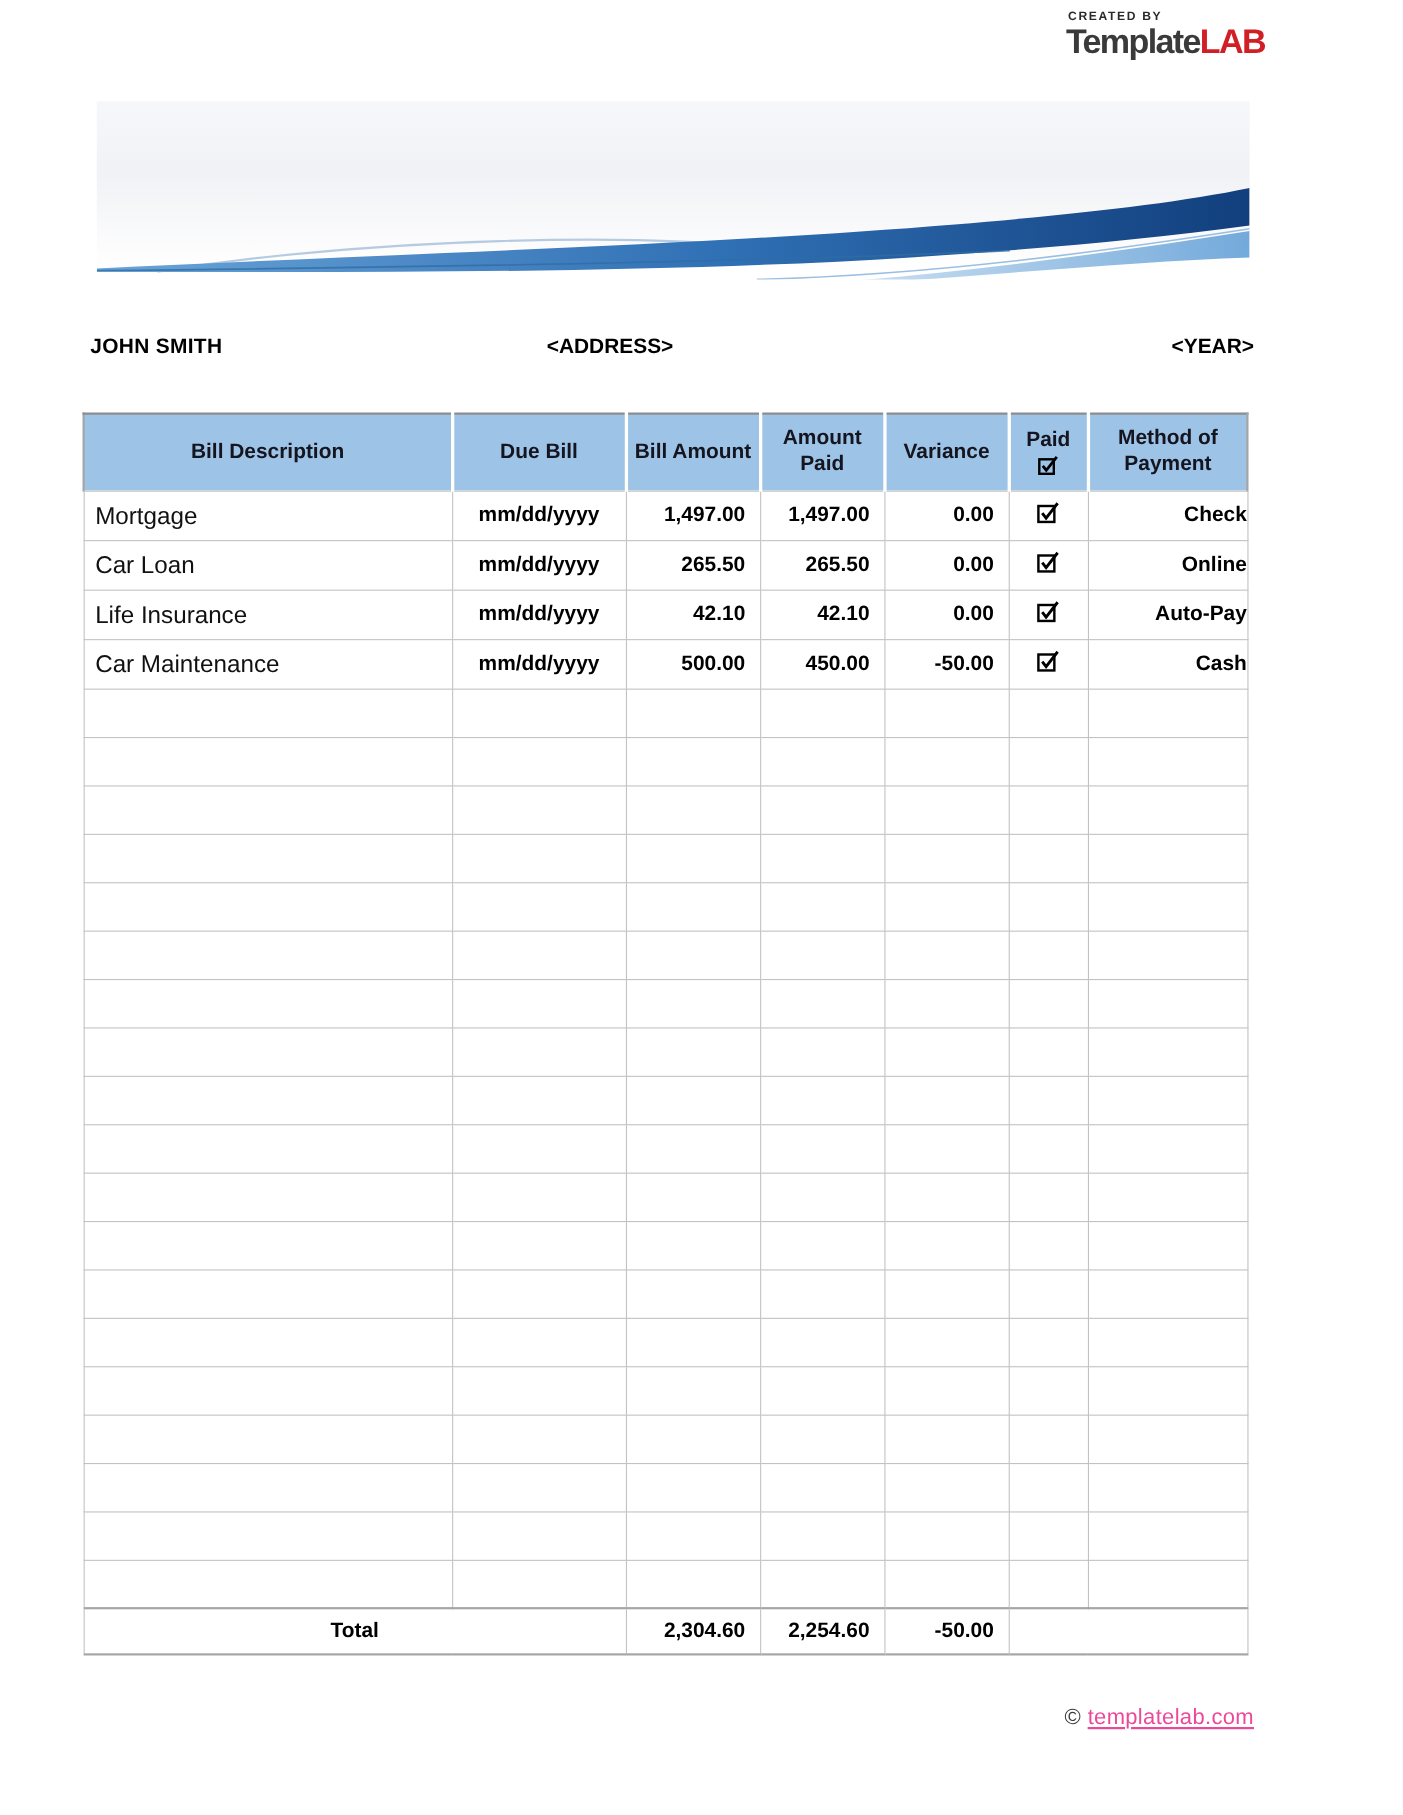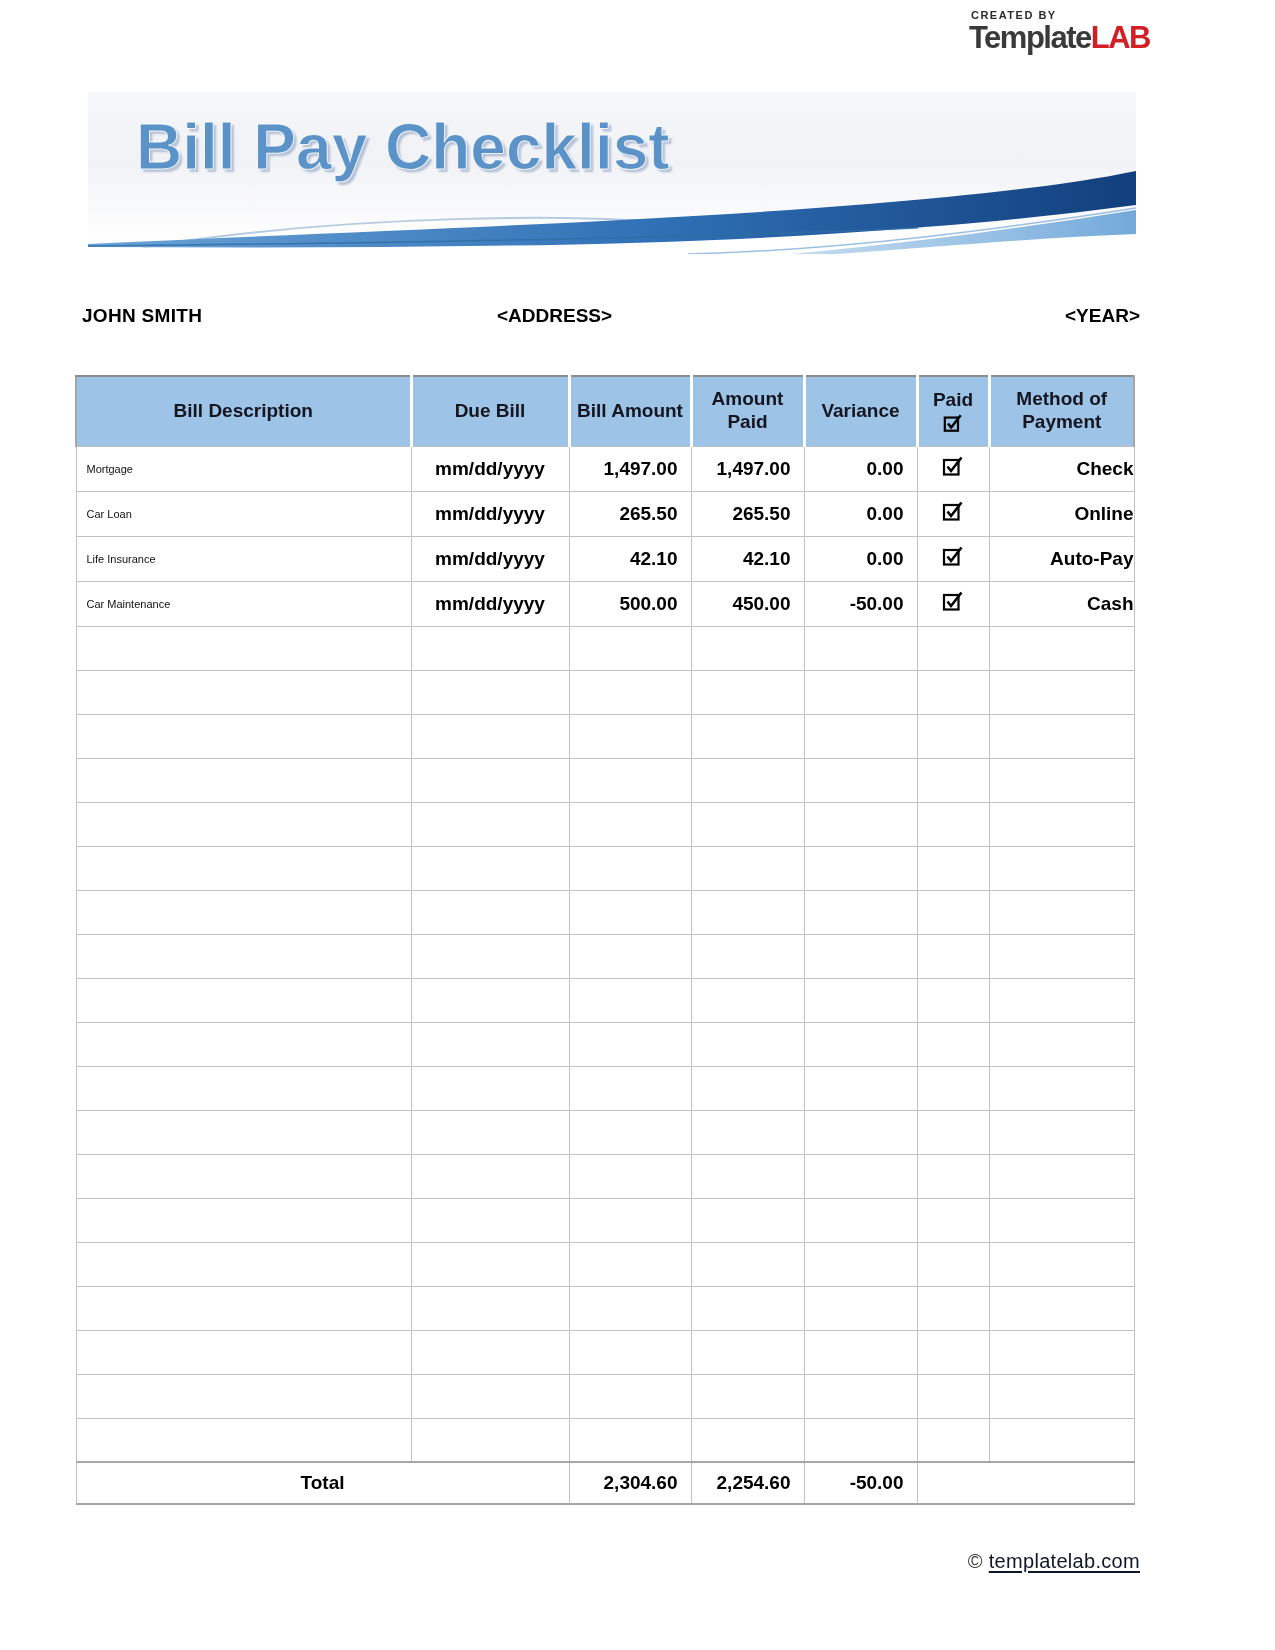--- a/index.html
+++ b/index.html
@@ -72,37 +72,37 @@
   .hdr-paid-box { display:block; margin:1px auto 0; width:20px; height:20px; }
 
   .bill-table td {
     border:1px solid #c2c2c2;
     vertical-align:middle;
     background:#fff;
   }
   .bill-table tr.data-row td  { height:45px; }
   .bill-table tr.empty-row td { height:44px; }
 
-  td.c-desc   { text-align:left;  padding-left:10px;  font-size:11px; font-weight:normal; color:#111; }
+  td.c-desc   { text-align:left;  padding-left:10px;  font-size:22px; font-weight:normal; color:#111; }
   td.c-due    { text-align:center; font-weight:bold; }
   td.c-num    { text-align:right; padding-right:13px; font-weight:bold; }
   td.c-check  { text-align:center; }
   td.c-method { text-align:right; padding-left:12px; font-weight:bold; }
 
   .bill-table tr.total-row td {
     height:42px; border-top:2px solid #a6a6a6; border-bottom:2px solid #a6a6a6;
   }
   td.c-total-label { text-align:center; font-weight:bold; }
 
   
   .footer {
     position:absolute; right:135px; top:1550px;
     font-size:20px; color:#3a3a3a; letter-spacing:0.3px;
   }
-  .footer .link { text-decoration:underline; text-underline-offset:3px; color:#0f172a; }
+  .footer .link { text-decoration:underline; text-underline-offset:3px; color:#ec4899; }
   .footer .copy { margin-right:6px; }
 </style>
 </head>
 <body>
 
 <div class="page">
 
   <div class="logo">
     <div class="created-by">CREATED BY</div>
     <div class="brand"><span class="brand-primary">Template</span><span class="brand-accent">LAB</span></div>
@@ -125,21 +125,20 @@
       <path d="M55,89 C250,58 500,52 628,70" fill="none" stroke="#b6cbe2" stroke-width="2"></path>
       <path d="M55,89 C300,76 500,70 628,70" fill="none" stroke="#dce8f3" stroke-width="1.5"></path>
 
       <path d="M0,86 C300,72 560,64 780,46 C890,37 980,27 1048,13 L1048,47 C950,60 860,68 740,76 C520,90 260,90 0,89 Z" fill="url(#bandGrad)"></path>
 
       <path d="M0,88 C300,85 600,80 830,70" fill="none" stroke="#2e6da4" stroke-width="1.5" opacity="0.8"></path>
 
       <path d="M640,101 C790,90 920,72 1048,52 L1048,76 C930,80 790,95 640,103 Z" fill="url(#crossGrad)" opacity="0.85"></path>
       <path d="M600,96 C760,92 920,70 1048,50" fill="none" stroke="#8fb8de" stroke-width="1.5" opacity="0.9"></path>
     </svg>
-    <div class="title">Bill Pay Checklist</div>
   </div>
 
   <div class="info-line">
     <span class="info-name">JOHN SMITH</span>
     <span class="info-address">&lt;ADDRESS&gt;</span>
     <span class="info-year">&lt;YEAR&gt;</span>
   </div>
 
   <table class="bill-table">
     <colgroup>

